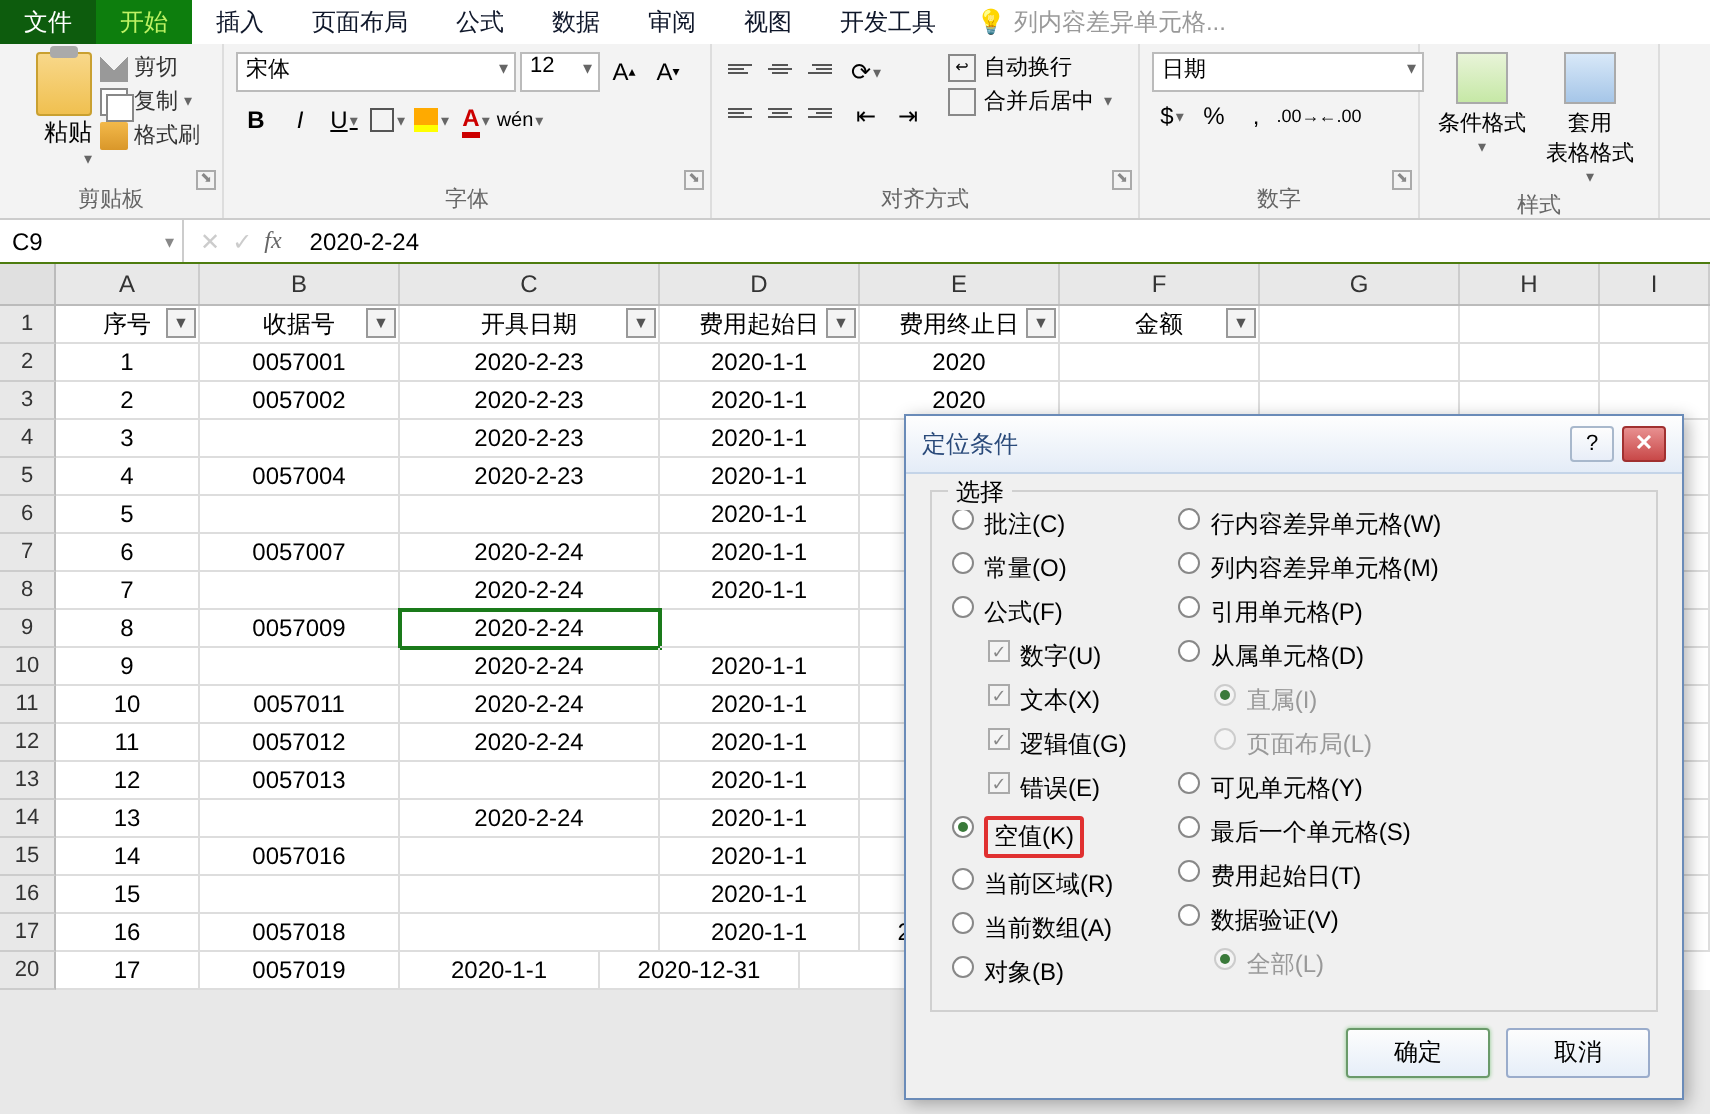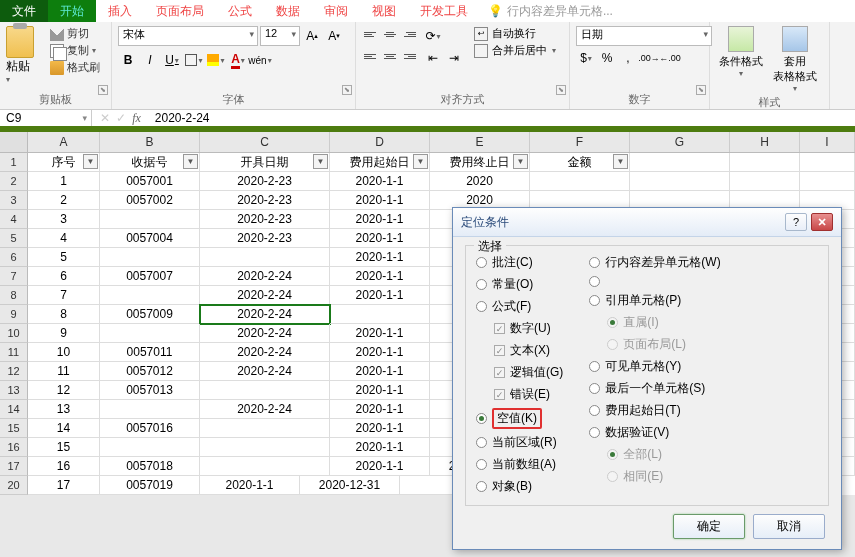--- a/index.html
+++ b/index.html
@@ -1,33 +1,33 @@
 <!DOCTYPE html>
 <html><head>
 <meta charset="utf-8">
 <style>
 * { margin:0; padding:0; box-sizing:border-box; font-family:"Microsoft YaHei","SimSun",sans-serif; }
 body { background:#e8e8e8; width:855px; height:557px; overflow:hidden; position:relative; font-size:12px; }
 
 
 .menubar { background:#fff; height:22px; display:flex; }
-.menubar .tab { padding:3px 12px; color:#ef4444; cursor:pointer; font-size:12px; }
+.menubar .tab { padding:3px 12px; color:#0f172a; cursor:pointer; font-size:12px; }
 .menubar .tab.file { background:#0d5c0d; color:#fff; }
-.menubar .tab.active { background:#0d7e0d; color:#5eead4;text-align:center; }
+.menubar .tab.active { background:#0d7e0d; color:#bef264;text-align:center; }
 .menubar .tell { color:#999; padding:3px 8px; font-size:12px; }
 .menubar .bulb { margin-right:4px; }
 
 
 .ribbon { background:#f3f3f3; border-bottom:1px solid #ccc; height:88px; display:flex; }
 .rgroup { border-right:1px solid #ddd; padding:4px 6px 2px; display:flex; flex-direction:column; justify-content:space-between; }
 .rgroup-label { text-align:center; color:#666; font-size:11px; margin-top:2px; }
 .rgroup-body { display:flex; gap:4px; align-items:flex-start; flex:1; }
 
 
-.paste-big { display:flex; flex-direction:column; align-items:flex-start; width:40px; cursor:pointer; }
+.paste-big { display:flex; flex-direction:column; align-items:flex-end; width:40px; cursor:pointer; }
 .paste-icon { width:28px; height:32px; background:linear-gradient(#f8d88a,#f0c050); border:1px solid #c9a030; border-radius:2px; position:relative; }
 .paste-icon::before { content:""; position:absolute; top:-4px; left:6px; width:14px; height:6px; background:#aaa; border-radius:2px; }
 .small-cmds { display:flex; flex-direction:column; gap:2px; }
 .small-cmd { display:flex; align-items:center; gap:3px; font-size:11px; color:#333; cursor:pointer; }
 .icon-sm { width:14px; height:14px; display:inline-block; }
 .i-cut { background:linear-gradient(45deg,#999 45%,transparent 45%),linear-gradient(-45deg,#999 45%,transparent 45%); }
 .i-copy { border:1px solid #888; background:#fff; position:relative; }
 .i-copy::after { content:""; position:absolute; left:2px; top:2px; width:12px; height:12px; border:1px solid #888; background:#fff; }
 .i-brush { background:linear-gradient(#f3b94a,#d9972a); border-radius:1px; }
 
@@ -55,21 +55,21 @@
 .num-col { display:flex; flex-direction:column; gap:2px; }
 .num-row { display:flex; gap:1px; }
 
 
 .style-big { display:flex; flex-direction:column; align-items:center; width:50px; cursor:pointer; font-size:11px; text-align:center; }
 .style-icon { width:26px; height:26px; border:1px solid #aaa; margin-bottom:2px; }
 .style-icon.cf { background:linear-gradient(#e8f4d8,#c6e8a6); }
 .style-icon.ft { background:linear-gradient(#d8e8f8,#a6c6e8); }
 
 
-.namebox-row { background:#fff; border-bottom:6px solid #4d7c0f; height:22px; display:flex; align-items:center; }
+.namebox-row { background:#fff; border-bottom:1px solid #4d7c0f; height:22px; display:flex; align-items:center; }
 .namebox { width:92px; border-right:1px solid #ccc; padding:0 6px; height:100%; display:flex; align-items:center; position:relative; }
 .namebox::after { content:"▾"; position:absolute; right:4px; color:#888; font-size:9px; }
 .fx-btns { display:flex; align-items:center; gap:6px; padding:0 8px; color:#888; }
 .fx-label { font-style:italic; font-family:serif; color:#666; }
 .formula-input { flex:1; padding:0 6px; }
 
 
 .grid { position:relative; background:#fff; }
 .col-headers { display:flex; background:#e8e8e8; border-bottom:1px solid #bbb; }
 .corner { width:28px; height:20px; border-right:1px solid #bbb; background:#e0e0e0; }
@@ -91,21 +91,21 @@
 .dialog-title { background:linear-gradient(#fefefe,#e4ecf7); border-bottom:1px solid #c4d4e8; padding:5px 8px; display:flex; justify-content:space-between; align-items:center; }
 .dialog-title-txt { color:#2a4a7a; font-size:12px; }
 .dialog-ctl { display:flex; gap:4px; }
 .dialog-ctl span { width:22px; height:18px; border:1px solid #a8b8cc; background:linear-gradient(#fdfdfd,#e8eef8); text-align:center; line-height:16px; font-size:11px; cursor:pointer; border-radius:2px; }
 .dialog-ctl .close { background:linear-gradient(#e89090,#c84848); color:#fff; border-color:#a03030; font-weight:bold; }
 .dialog-body { padding:8px 12px 6px; }
 .group-box { border:1px solid #d0d0d0; padding:8px 10px 10px; margin-bottom:8px; position:relative; }
 .group-box-label { position:absolute; top:-8px; left:8px; background:#f0f0f0; padding:0 4px; font-size:12px; }
 .radio-cols { display:flex; gap:26px; }
 .radio-col { display:flex; flex-direction:column; gap:5px; }
-.radio-item { display:flex; align-items:center; gap:5px; font-size:12px; cursor:pointer; }
+.radio-item { display:flex; align-items:flex-start; gap:5px; font-size:12px; cursor:pointer; }
 .radio-item.sub { margin-left:18px; }
 .radio-item.disabled { color:#999; }
 .radio-dot { width:11px; height:11px; border:1px solid #888; border-radius:50%; background:#fff; display:inline-flex; align-items:center; justify-content:center; flex-shrink:0; }
 .radio-dot.checked::after { content:""; width:5px; height:5px; background:#3a7a3a; border-radius:50%; }
 .radio-dot.disabled { border-color:#ccc; background:#f4f4f4; }
 .chk { width:11px; height:11px; border:1px solid #aaa; background:#f4f4f4; display:inline-flex; align-items:center; justify-content:center; font-size:9px; color:#888; flex-shrink:0; }
 .highlight-box { border:2px solid #e03030; padding:0 3px; display:inline-block; border-radius:2px; }
 .dialog-btns { display:flex; justify-content:flex-end; gap:8px; padding:0 4px 4px; }
 .dlg-btn { min-width:72px; padding:3px 12px; border:1px solid #9aaccb; background:linear-gradient(#fdfdfd,#e6eef8); cursor:pointer; border-radius:2px; font-size:12px; }
 .dlg-btn.primary { border-color:#6a9a6a; box-shadow:0 0 2px #8ac88a; }
@@ -118,21 +118,21 @@
 <div class="menubar">
   <div class="tab file">文件</div>
   <div class="tab active">开始</div>
   <div class="tab">插入</div>
   <div class="tab">页面布局</div>
   <div class="tab">公式</div>
   <div class="tab">数据</div>
   <div class="tab">审阅</div>
   <div class="tab">视图</div>
   <div class="tab">开发工具</div>
-  <div class="tell"><span class="bulb">💡</span><span>行内容差异单元格...</span></div>
+  <div class="tell"><span class="bulb">💡</span><span>列内容差异单元格...</span></div>
 </div>
 
 <div class="ribbon">
 
   <div class="rgroup" style="width:112px;position:relative">
     <div class="rgroup-body">
       <div class="paste-big">
         <div class="paste-icon"></div>
         <span>粘贴</span>
         <span style="font-size:8px;color:#666">▾</span>
@@ -574,24 +574,29 @@
               <span>对象(B)</span>
             </div>
           </div>
         <div class="radio-col" id="dlg-right">
             <div class="radio-item">
               <span class="radio-dot"></span>
               <span>行内容差异单元格(W)</span>
             </div>
             <div class="radio-item">
               <span class="radio-dot"></span>
+              <span>列内容差异单元格(M)</span>
             </div>
             <div class="radio-item">
               <span class="radio-dot"></span>
               <span>引用单元格(P)</span>
+            </div>
+            <div class="radio-item">
+              <span class="radio-dot"></span>
+              <span>从属单元格(D)</span>
             </div>
             <div class="radio-item sub disabled">
               <span class="radio-dot checked disabled"></span>
               <span>直属(I)</span>
             </div>
             <div class="radio-item sub disabled">
               <span class="radio-dot disabled"></span>
               <span>页面布局(L)</span>
             </div>
             <div class="radio-item">
@@ -607,24 +612,20 @@
               <span>费用起始日(T)</span>
             </div>
             <div class="radio-item">
               <span class="radio-dot"></span>
               <span>数据验证(V)</span>
             </div>
             <div class="radio-item sub disabled">
               <span class="radio-dot checked disabled"></span>
               <span>全部(L)</span>
             </div>
-            <div class="radio-item sub disabled">
-              <span class="radio-dot disabled"></span>
-              <span>相同(E)</span>
-            </div>
           </div>
       </div>
     </div>
     <div class="dialog-btns">
       <button class="dlg-btn primary">确定</button>
       <button class="dlg-btn">取消</button>
     </div>
   </div>
 </div>
 

